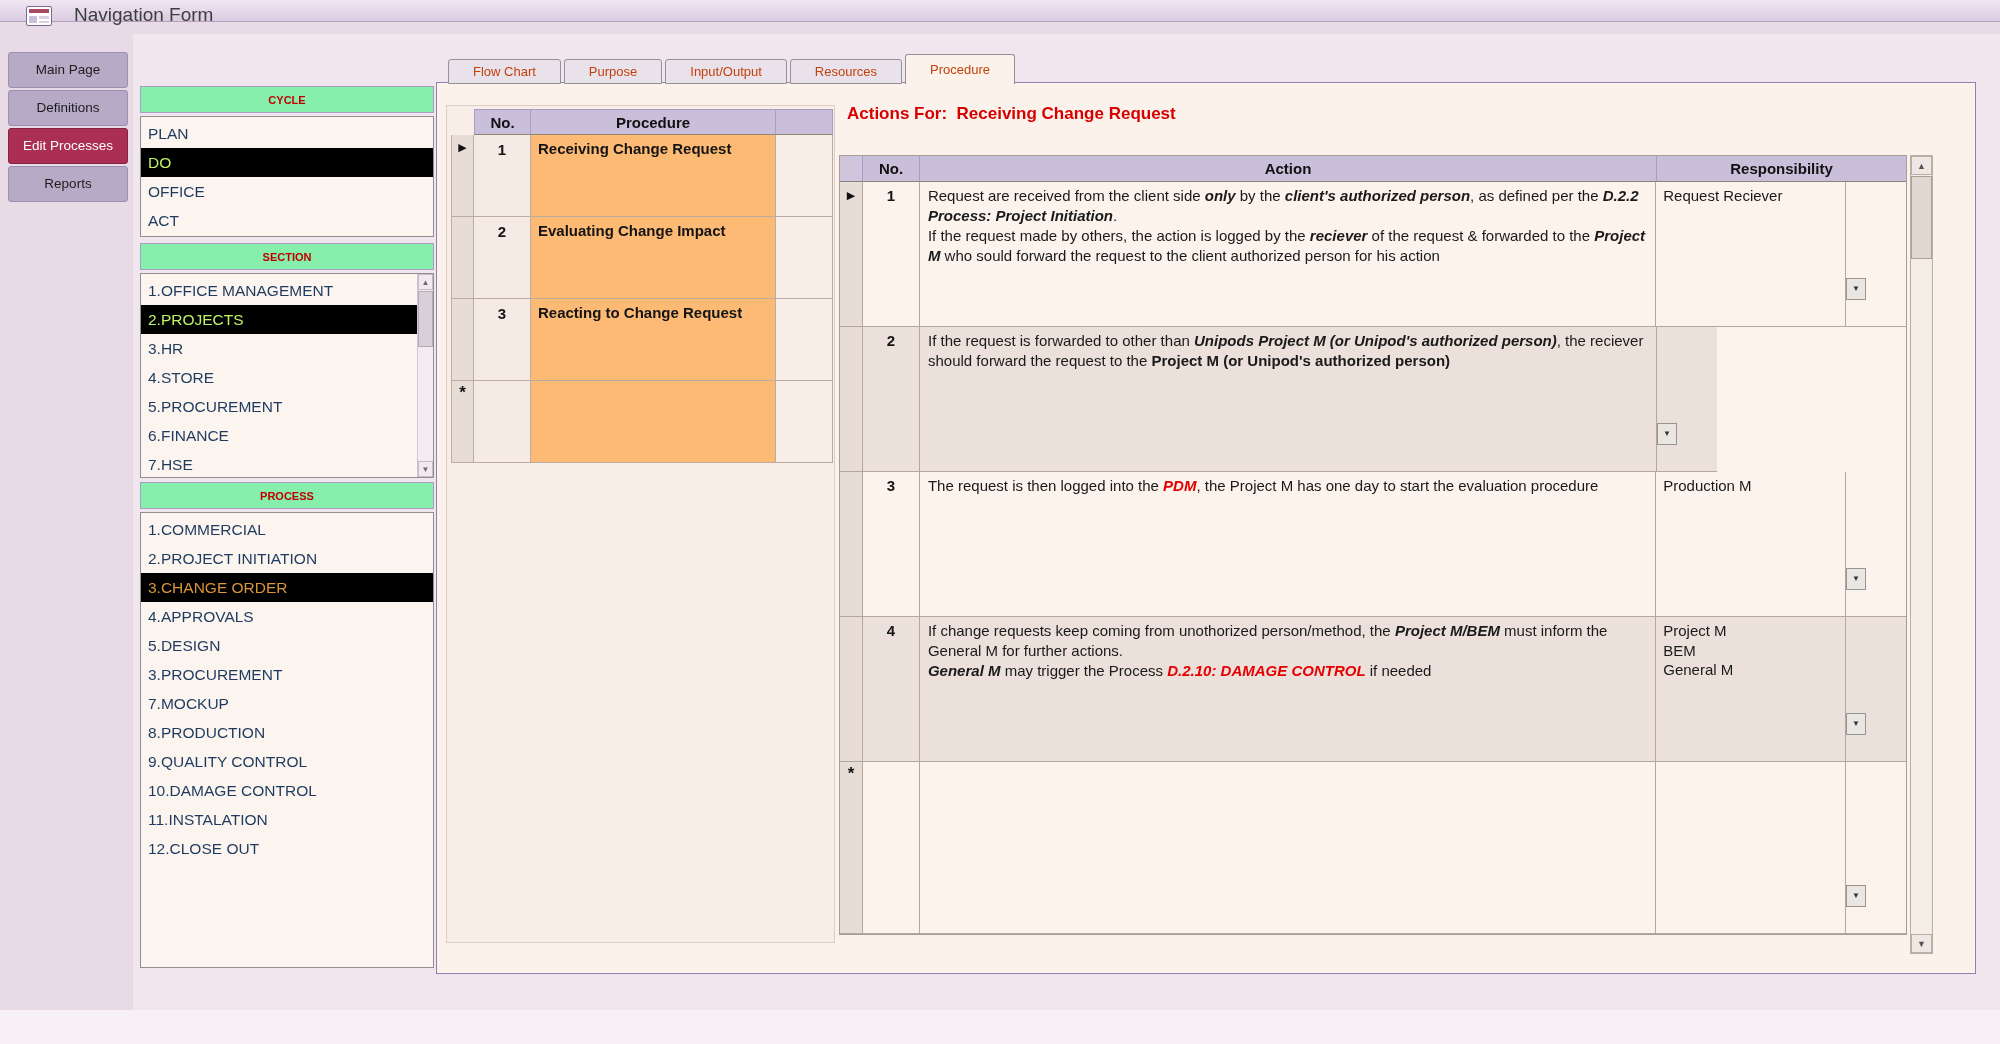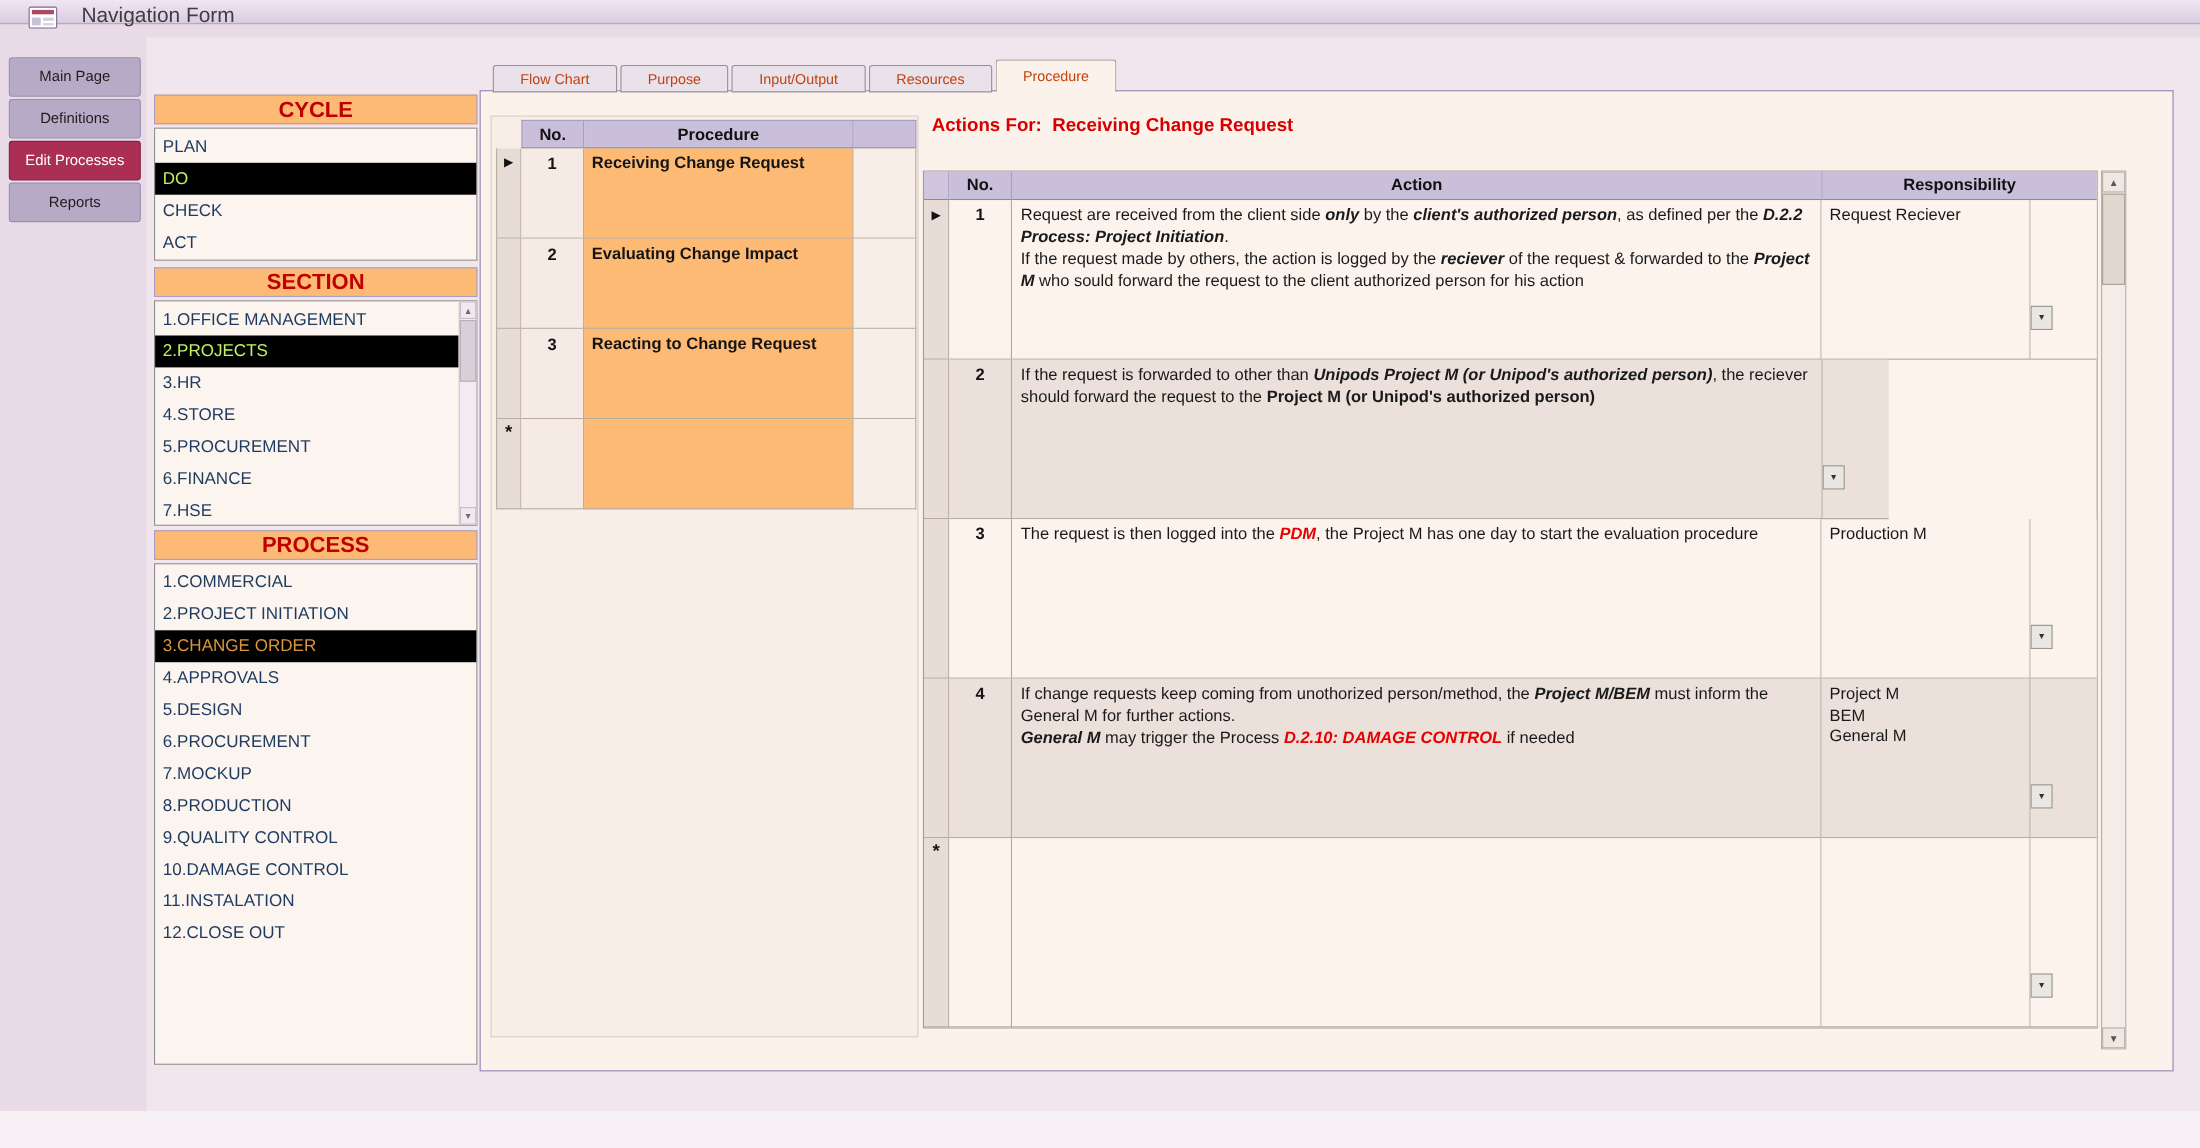--- a/index.html
+++ b/index.html
@@ -22,21 +22,21 @@
   .bottom-strip{position:absolute;left:0;top:1010px;width:2000px;height:34px;background:#f7f1f6;}
 
   
   .left-nav{position:absolute;left:8px;top:52px;width:120px;}
   .navbtn{height:36px;line-height:34px;text-align:center;background:#b6aac7;border:1px solid #9a8eb4;
     border-radius:3px;font-size:13.5px;color:#1d1d1d;margin-bottom:2px;cursor:default;}
   .navbtn.active{background:#ab2e54;border-color:#862240;color:#fff;}
 
   
   .hdr{position:absolute;left:140px;width:294px;height:27px;line-height:26px;text-align:center;
-    background:#fdba74;border:1px solid #a89ec4;color:#c00000;font-weight:bold;font-size:20px;}
+    background:#86efac;border:1px solid #a89ec4;color:#c00000;font-weight:bold;font-size:11px;}
   #cycle-hdr{top:86px;} #section-hdr{top:243px;} #process-hdr{top:482px;}
   .listbox{position:absolute;left:140px;width:294px;background:#fcf5ef;border:1px solid #8f8f8f;padding-top:2px;}
   #cycle-list{top:116px;height:121px;}
   #section-list{top:273px;height:205px;}
   #process-list{top:512px;height:456px;}
   .list-item{height:29px;line-height:29px;padding-left:7px;font-size:15.5px;color:#1e3a5f;
     white-space:nowrap;overflow:hidden;}
   .list-item.selected{background:#000;color:#bef264;}
   .list-item.selected.hl-orange{color:#d9953c;}
   #section-list .list-item{margin-right:16px;}
@@ -118,21 +118,21 @@
       <div class="navbtn">Main Page</div>
       <div class="navbtn">Definitions</div>
       <div class="navbtn active">Edit Processes</div>
       <div class="navbtn">Reports</div>
     </div>
 
   <div class="hdr" id="cycle-hdr">CYCLE</div>
   <div class="listbox" id="cycle-list">
       <div class="list-item">PLAN</div>
       <div class="list-item selected">DO</div>
-      <div class="list-item">CHECK</div>
+      <div class="list-item">OFFICE</div>
       <div class="list-item">ACT</div>
     </div>
 
   <div class="hdr" id="section-hdr">SECTION</div>
   <div class="listbox" id="section-list">
     <div class="vscroll" id="section-scroll">
       <div class="sb-btn sb-up">▲</div>
       <div class="sb-thumb"></div>
       <div class="sb-btn sb-down">▼</div>
     </div>
@@ -145,21 +145,21 @@
       <div class="list-item">7.HSE</div>
     </div>
 
   <div class="hdr" id="process-hdr">PROCESS</div>
   <div class="listbox" id="process-list">
       <div class="list-item">1.COMMERCIAL</div>
       <div class="list-item">2.PROJECT INITIATION</div>
       <div class="list-item selected hl-orange">3.CHANGE ORDER</div>
       <div class="list-item">4.APPROVALS</div>
       <div class="list-item">5.DESIGN</div>
-      <div class="list-item">6.PROCUREMENT</div>
+      <div class="list-item">3.PROCUREMENT</div>
       <div class="list-item">7.MOCKUP</div>
       <div class="list-item">8.PRODUCTION</div>
       <div class="list-item">9.QUALITY CONTROL</div>
       <div class="list-item">10.DAMAGE CONTROL</div>
       <div class="list-item">11.INSTALATION</div>
       <div class="list-item">12.CLOSE OUT</div>
     </div>
 
   <div class="tabbar">
       <div class="tab">Flow Chart</div>

